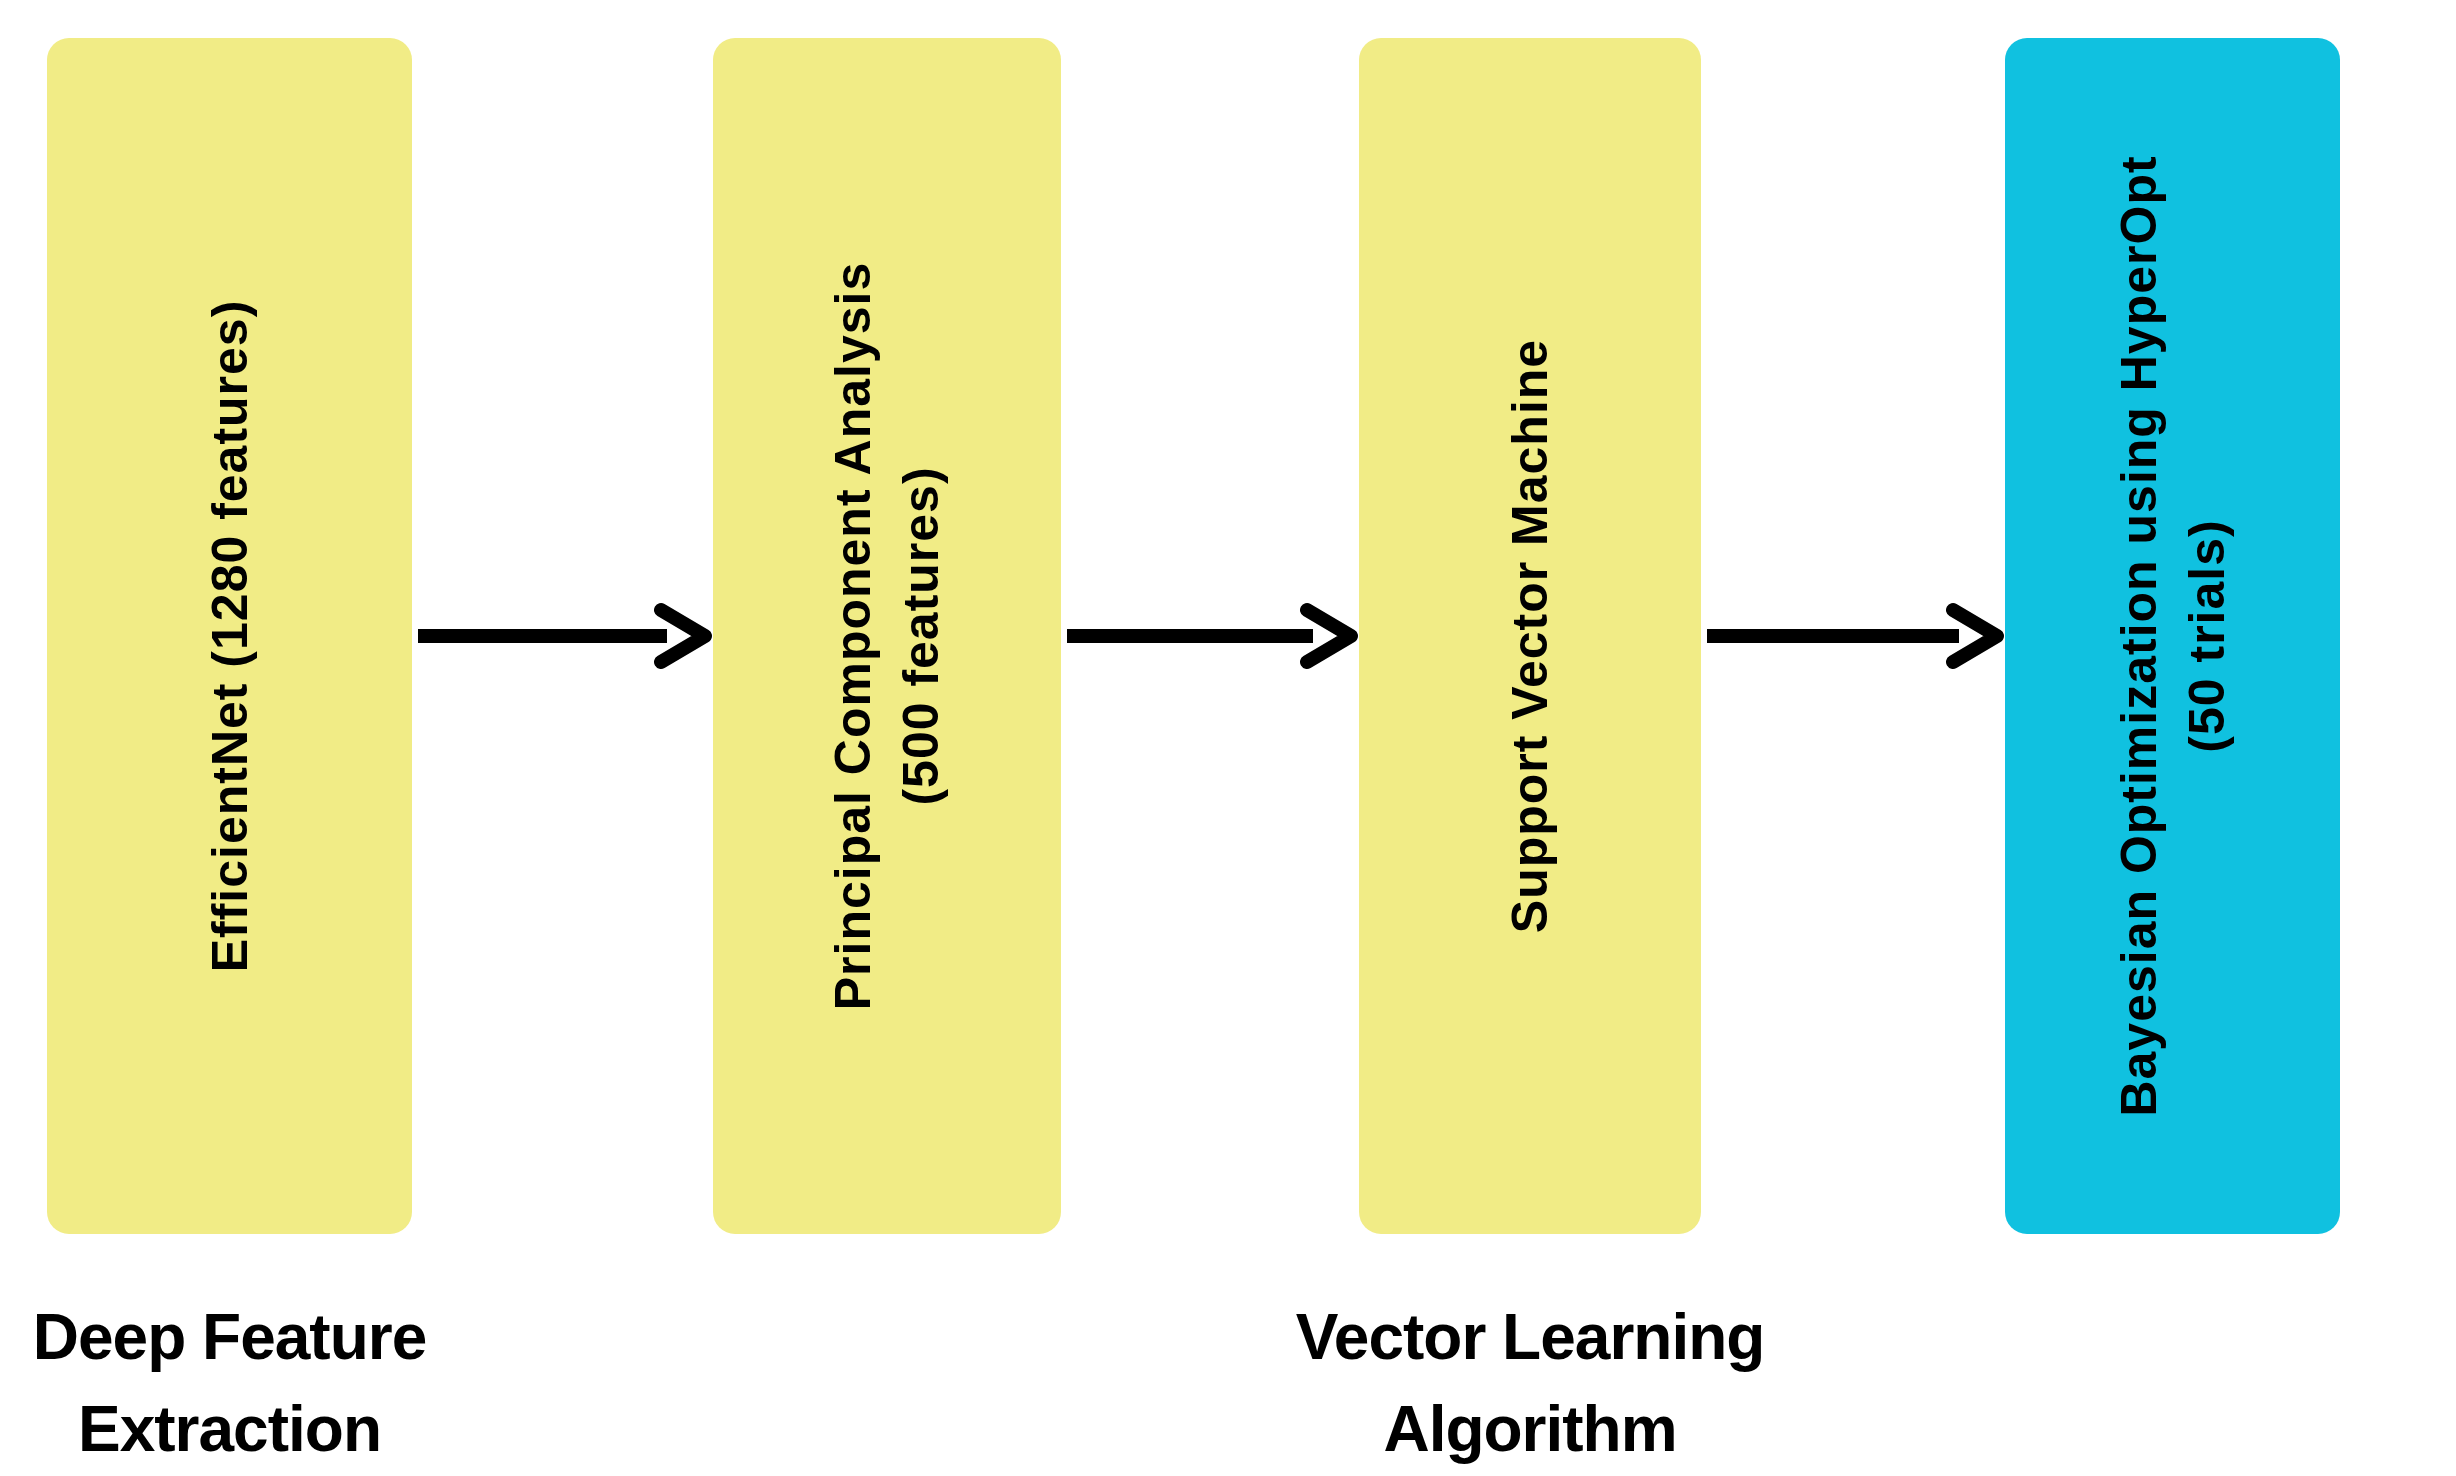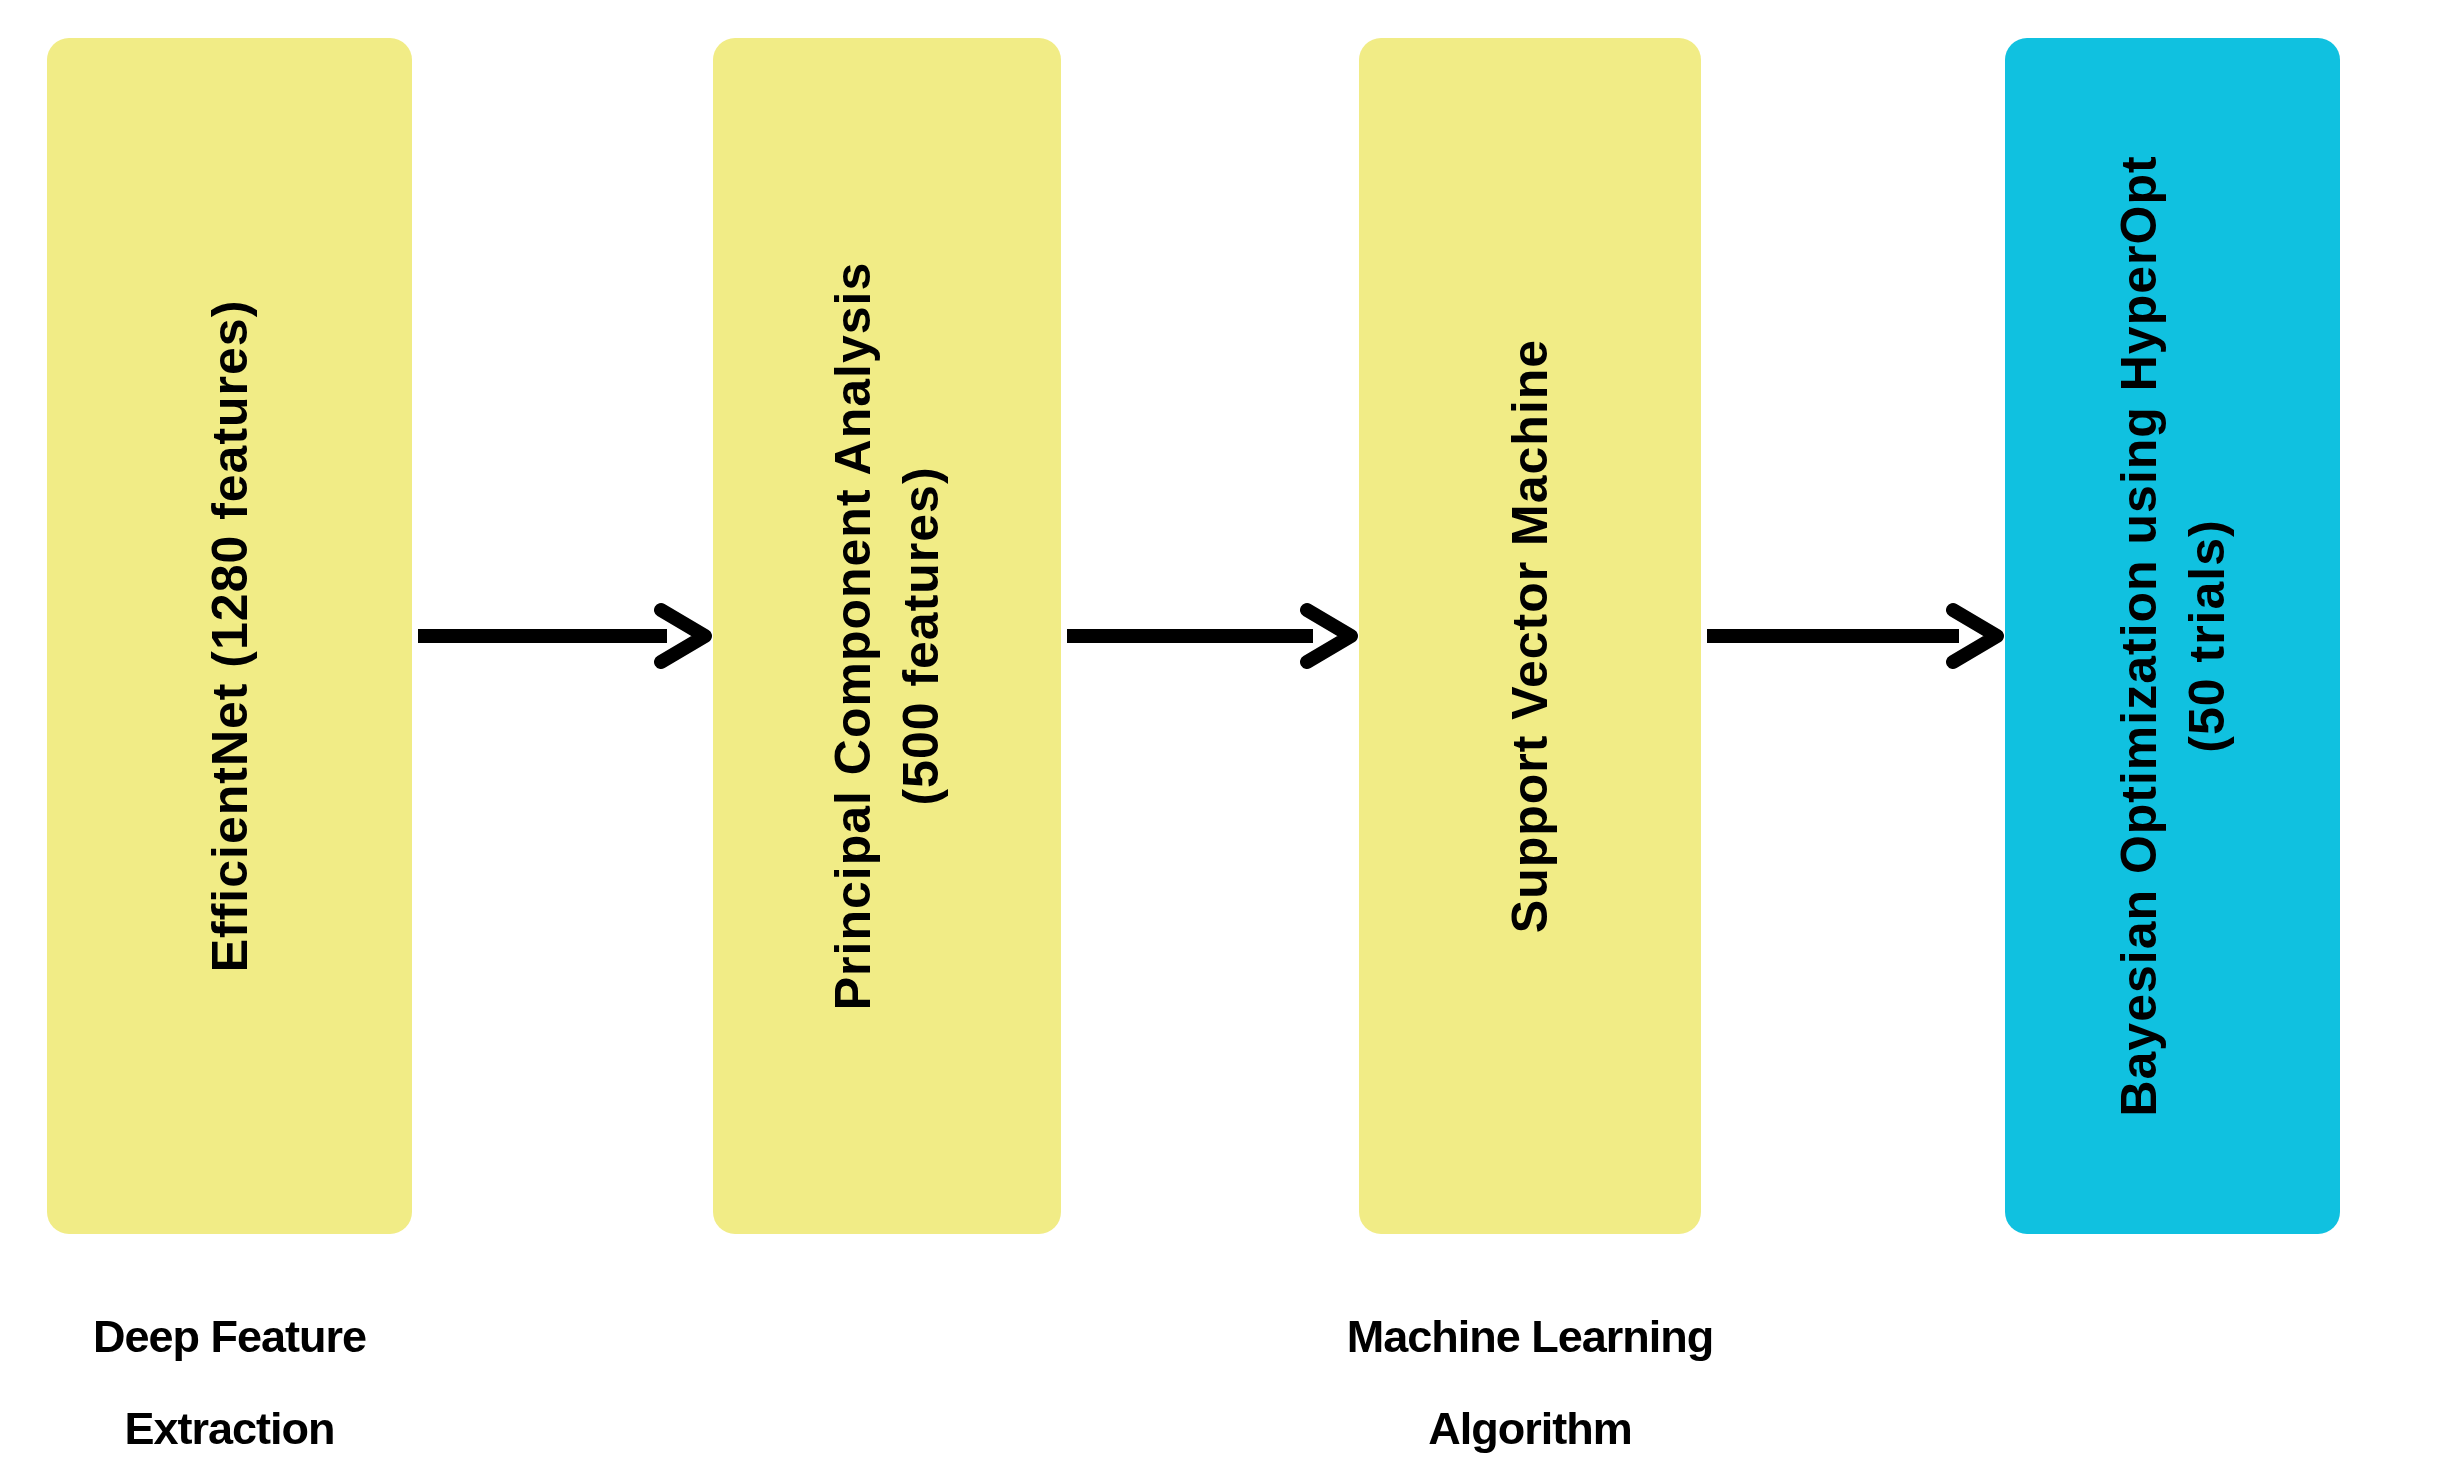--- a/index.html
+++ b/index.html
@@ -42,21 +42,21 @@
     white-space: pre-line;
     color: var(--text, #000000);
   }
   .stage-label {
     position: absolute;
     top: 1253px;
     left: 50%;
     transform: translateX(-50%);
     width: max-content;
     text-align: center;
-    font-size: 45px;
+    font-size: 64px;
     font-weight: 700;
     line-height: 92px;
     letter-spacing: -1px;
     white-space: pre-line;
     color: var(--text, #000000);
   }
   
   .s1 { left: 47px;   width: 365px; }
   .s2 { left: 713px;  width: 348px; }
   .s3 { left: 1359px; width: 342px; }
@@ -108,21 +108,21 @@
 
   <svg class="arrow a2" width="298" height="80" viewBox="0 0 298 80">
     <line x1="6" y1="40" x2="252" y2="40"></line>
     <polyline points="246,14 290,40 246,66"></polyline>
   </svg>
 
   <div class="stage s3">
     <div class="box" style="background-color: rgb(241, 236, 134);">
       <div class="vtext">Support Vector Machine</div>
     </div>
-    <div class="stage-label">Machine Learning
+    <div class="stage-label">Vector Learning
 Algorithm</div>
   </div>
 
   <svg class="arrow a3" width="304" height="80" viewBox="0 0 304 80">
     <line x1="6" y1="40" x2="258" y2="40"></line>
     <polyline points="252,14 296,40 252,66"></polyline>
   </svg>
 
   <div class="stage s4">
     <div class="box" style="background-color: rgb(16, 193, 224);">

